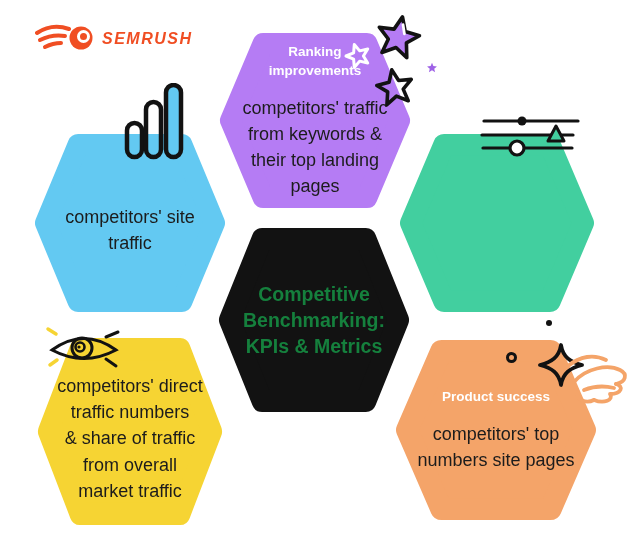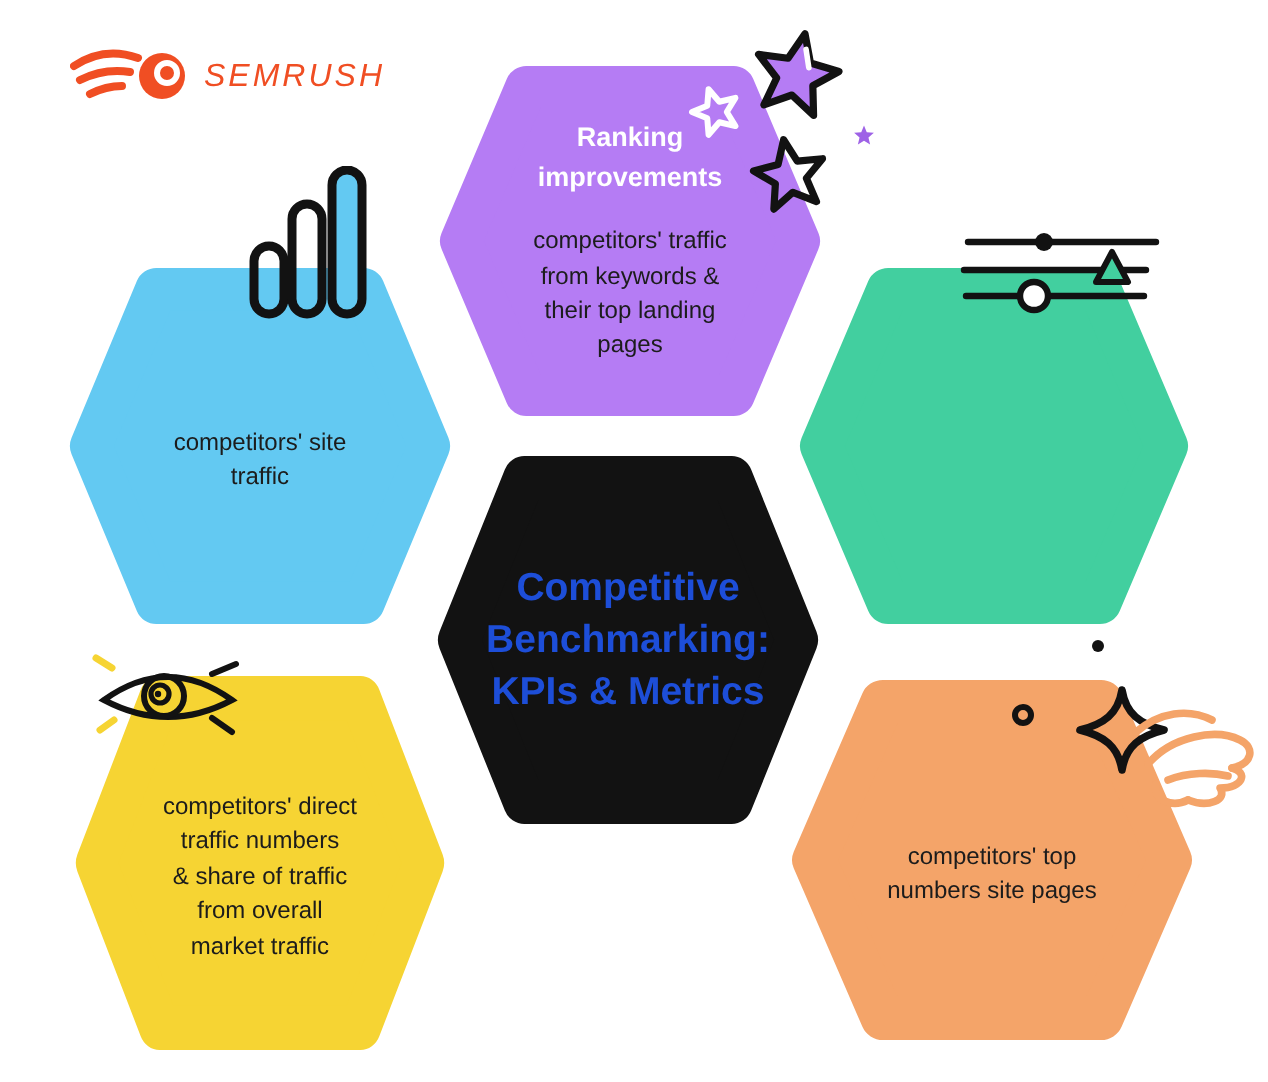--- a/index.html
+++ b/index.html
@@ -8,26 +8,26 @@
     overflow:hidden; font-family:"Liberation Sans", sans-serif;
   }
   .hex { position:absolute; }
   .hex svg.hex-bg { position:absolute; left:0; top:0; width:100%; height:100%; }
   .hex-text {
     position:absolute; inset:0; display:flex; flex-direction:column;
     align-items:center; justify-content:center; text-align:center;
     white-space:pre-line; z-index:2;
   }
   .hex-title { font-weight:bold; color:#ffffff; font-size:13.5px; line-height:1.45; }
-  .hex-body  { color:#1c1c1c; font-size:12px; line-height:1.45; margin-top:14px;text-align:center; }
-  .center-title { font-weight:bold; color:#1d4ed8; font-size:19.5px; line-height:1.35; white-space:pre-line; }
+  .hex-body  { color:#1c1c1c; font-size:18px; line-height:1.45; margin-top:14px;text-align:center; }
+  .center-title { font-weight:bold; color:#15803d; font-size:19.5px; line-height:1.35; white-space:pre-line; }
   .deco { position:absolute; z-index:3; }
   #logo { position:absolute; left:35px; top:22px; display:flex; align-items:center; gap:7px; z-index:4; }
   #logo-text {
-    font-size:16px; font-weight:normal; font-style:italic; letter-spacing:1.5px;
+    font-size:16px; font-weight:bold; font-style:italic; letter-spacing:1.5px;
     color:#F04E23; margin-top:2px;
   }
   .dot-deco { position:absolute; border-radius:50%; z-index:3; }
 </style>
 </head>
 <body>
 
 <div id="canvas">
 
   <div id="logo">
@@ -97,20 +97,21 @@
 from overall
 market traffic</div>
     </div>
   </div>
 
   <div class="hex" style="left:395px; top:339px; width:202px; height:182px;">
     <svg class="hex-bg" viewBox="0 0 200 186" preserveAspectRatio="none">
       <polygon points="12,93 46,12 154,12 188,93 154,174 46,174" stroke-width="22" stroke-linejoin="round" fill="#F4A469" stroke="#F4A469"></polygon>
     </svg>
     <div class="hex-text">
+      <div class="hex-title">Product success</div>
       <div class="hex-body">competitors' top
 numbers site pages</div>
     </div>
   </div>
 
   <svg class="deco" style="left:123px; top:83px;" width="62" height="77" viewBox="0 0 62 77">
     <g stroke-width="4.5" stroke-linejoin="round" stroke="#121212">
       <rect x="4" y="40" width="15" height="34" rx="7.5" fill="none"></rect>
       <rect x="23" y="19" width="15" height="55" rx="7.5" fill="none"></rect>
       <rect x="43" y="2" width="15" height="72" rx="7.5" fill="#63C9F2"></rect>

